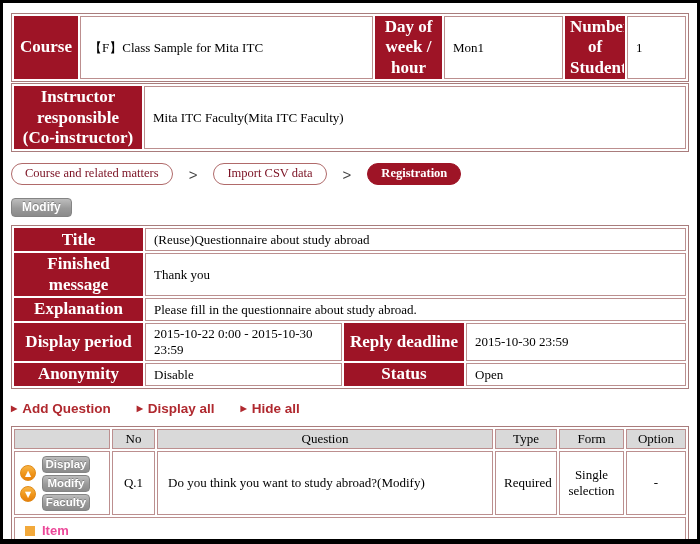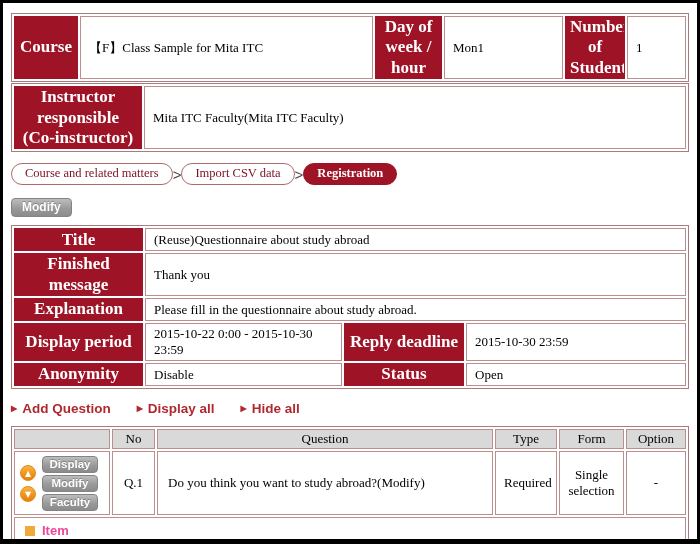--- a/index.html
+++ b/index.html
@@ -26,21 +26,21 @@
     padding:0 4px;
   }
   .rtable td.ghdr {
     background:#d9d9d9; text-align:center; font-size:13px; padding:1px 4px;
   }
   .top2 { margin-top:1px; }
   .row1 td { height:28px; }
   .row2 td { height:36px; }
   .dtable td { height:17px; }
   
-  .breadcrumb { margin-top:11px; display:flex; align-items:center; gap:0; }
+  .breadcrumb { margin-top:11px; display:flex; align-items:center; gap:16px; }
   .crumb {
     display:inline-block; border:1px solid #b06a6a; border-radius:11px;
     padding:2px 13px 3px 13px; font-size:12.5px; color:#7a1022;
     background:#fff; cursor:pointer;
   }
   .crumb.active {
     background:#9e1426; border-color:#9e1426; color:#fff; font-weight:bold;
   }
   .crumb-sep { font-size:15px; color:#444; font-family:"Liberation Sans",sans-serif; }
   
@@ -69,21 +69,21 @@
   .actions-wrap { display:flex; align-items:center; }
   .arrows-col { display:flex; flex-direction:column; gap:5px; margin-right:6px; }
   .circle-btn {
     width:16px; height:16px; border-radius:50%;
     background:linear-gradient(180deg,#f8b545 0%, #ef9317 60%, #e77f0c 100%);
     color:#fff; font-size:8px; line-height:16px; text-align:center;
     cursor:pointer; border:1px solid #e08a18; box-sizing:border-box;
     font-family:"DejaVu Sans",sans-serif;
   }
   .btns-col { display:flex; flex-direction:column; gap:2px; flex:1; }
-  .btns-col .gray-btn { padding:0 0 1px 0; font-size:11.5px; height:17px; line-height:15px; width:56px; }
+  .btns-col .gray-btn { padding:0 0 1px 0; font-size:11.5px; height:17px; line-height:15px; width:48px; }
   
   .item-cell { text-align:left !important; height:46px; vertical-align:top !important; padding:5px 8px !important; }
   .item-head {
     display:inline-flex; align-items:center; gap:7px;
     border-bottom:2px solid #e9b35c; padding:0 40px 4px 2px;
   }
   .item-bullet { width:10px; height:10px; background:#f2a93b; display:inline-block; }
   .item-label { font-family:"Liberation Sans",sans-serif; font-weight:bold; font-size:13px; color:#ec4899; }
   .radio-list { margin-top:3px; margin-left:216px; }
   .radio-line { display:flex; align-items:center; gap:7px; height:17px; }

